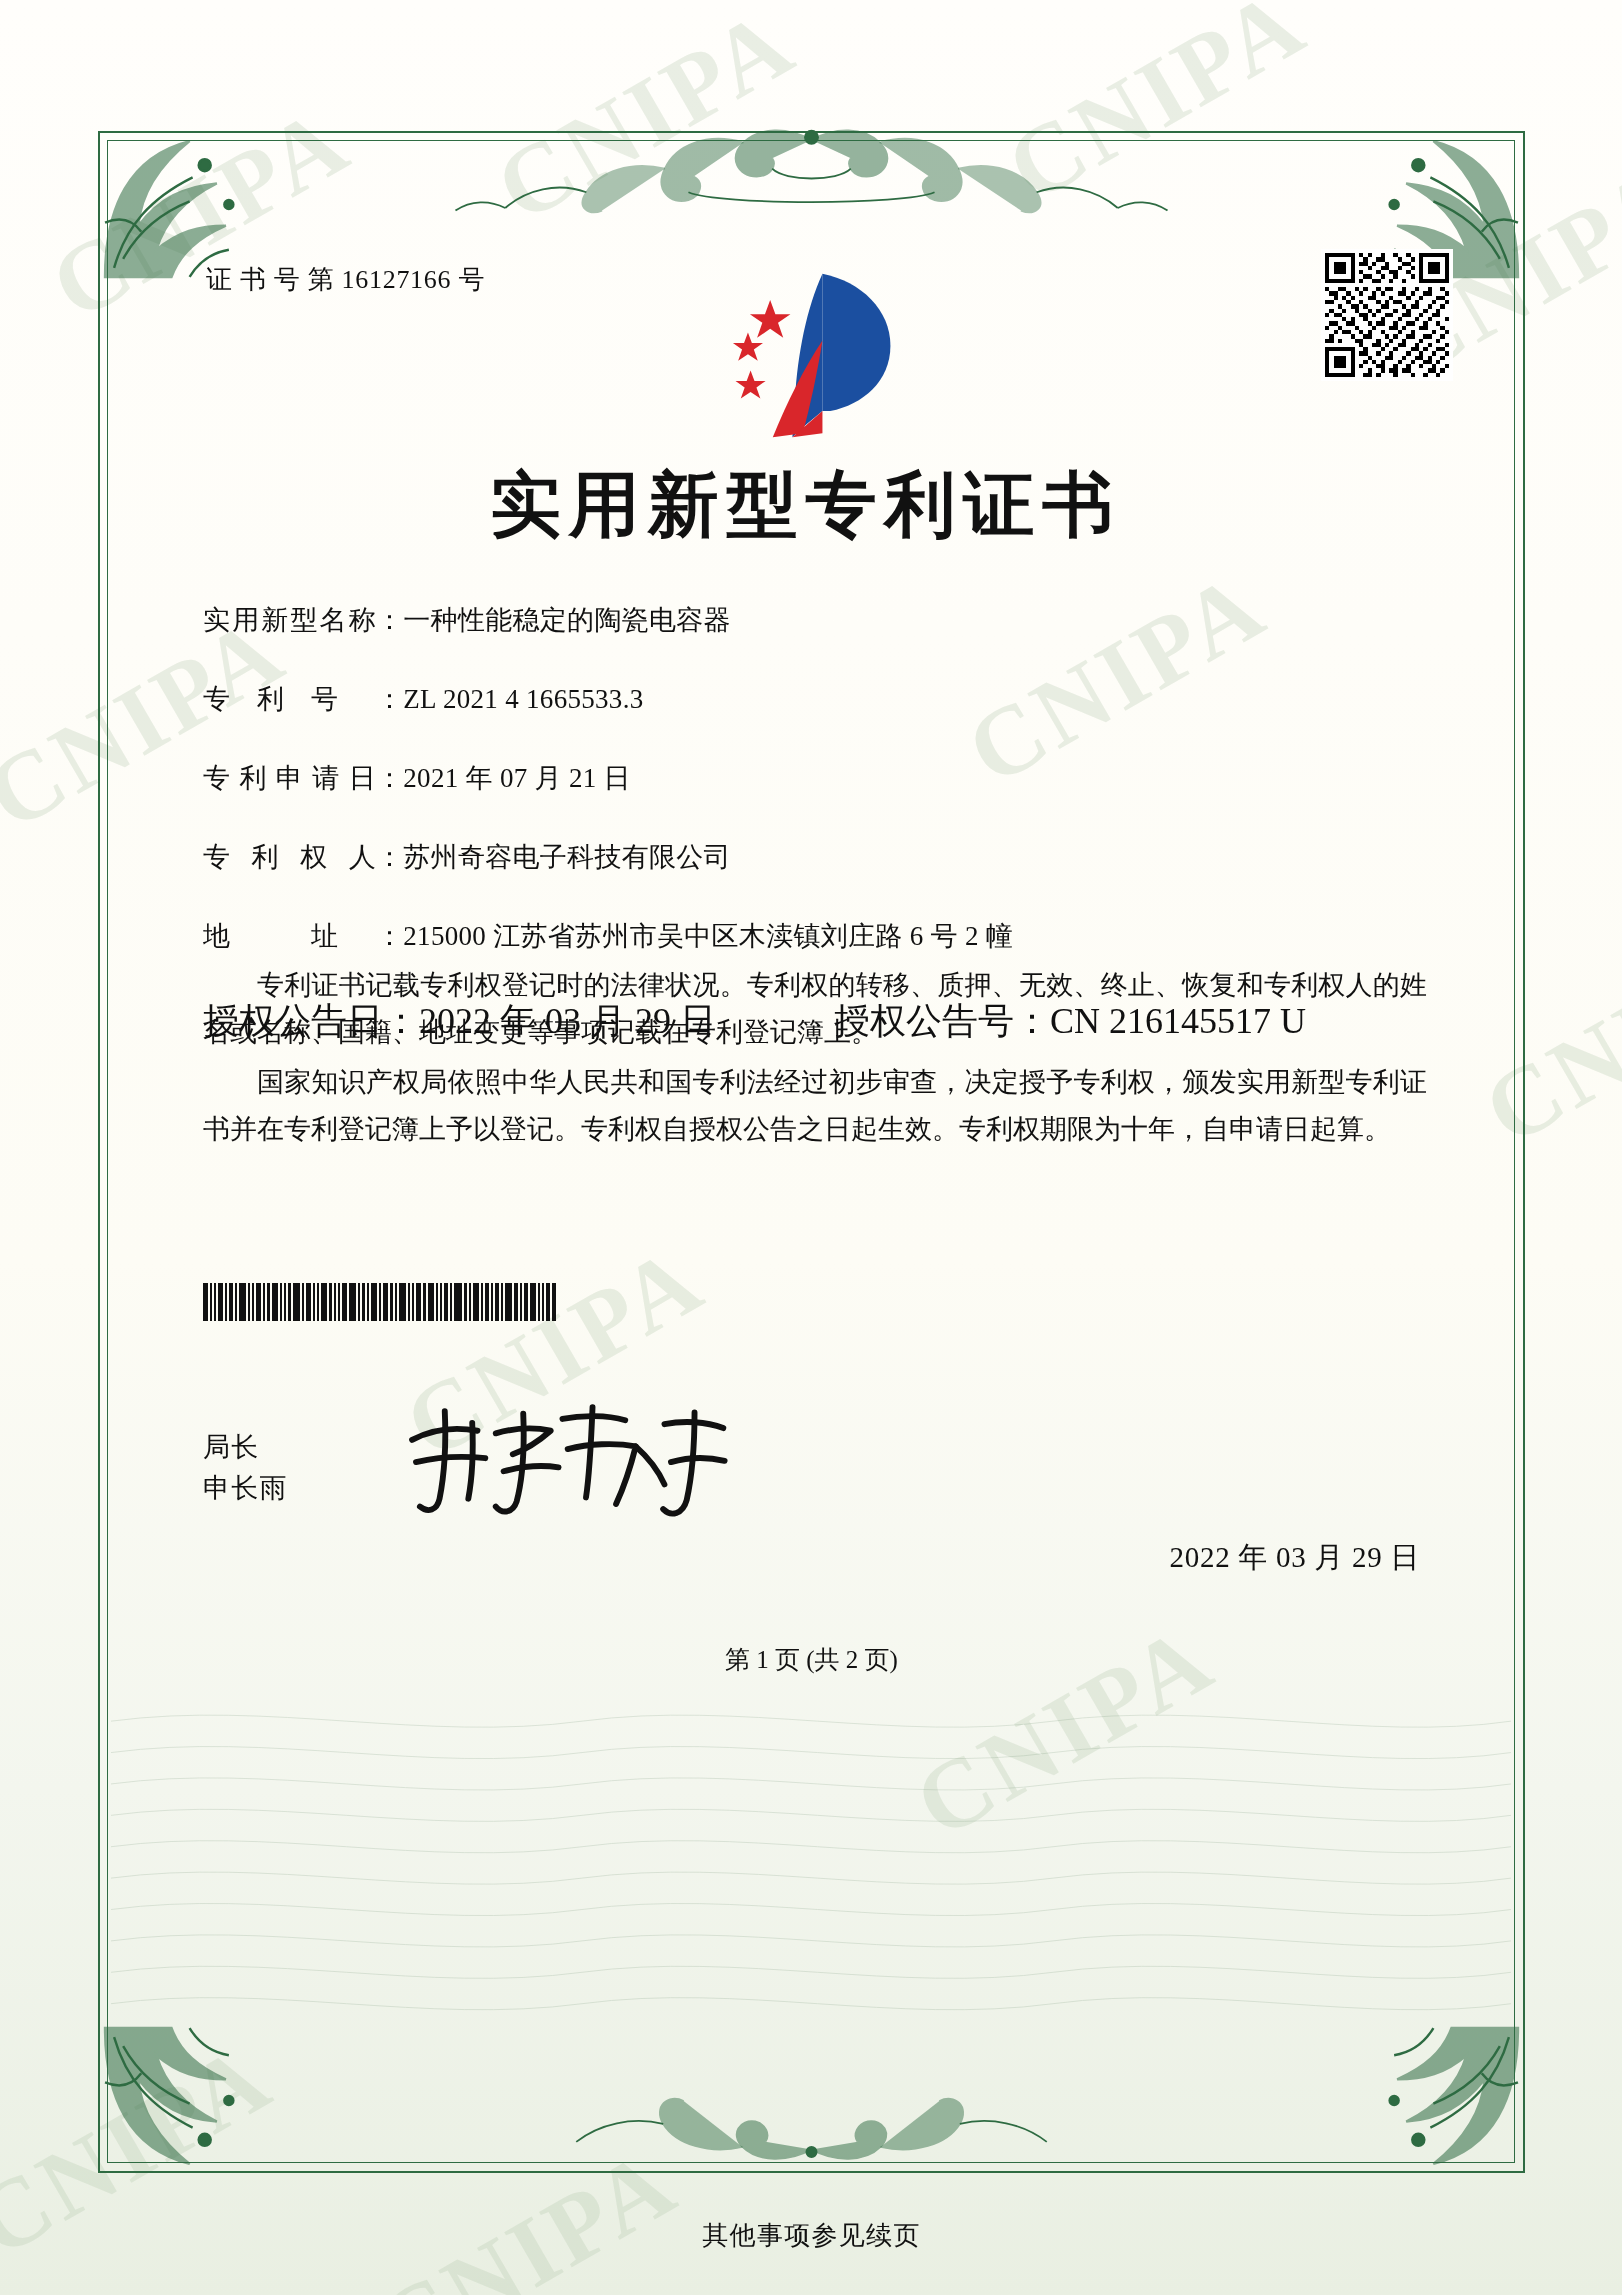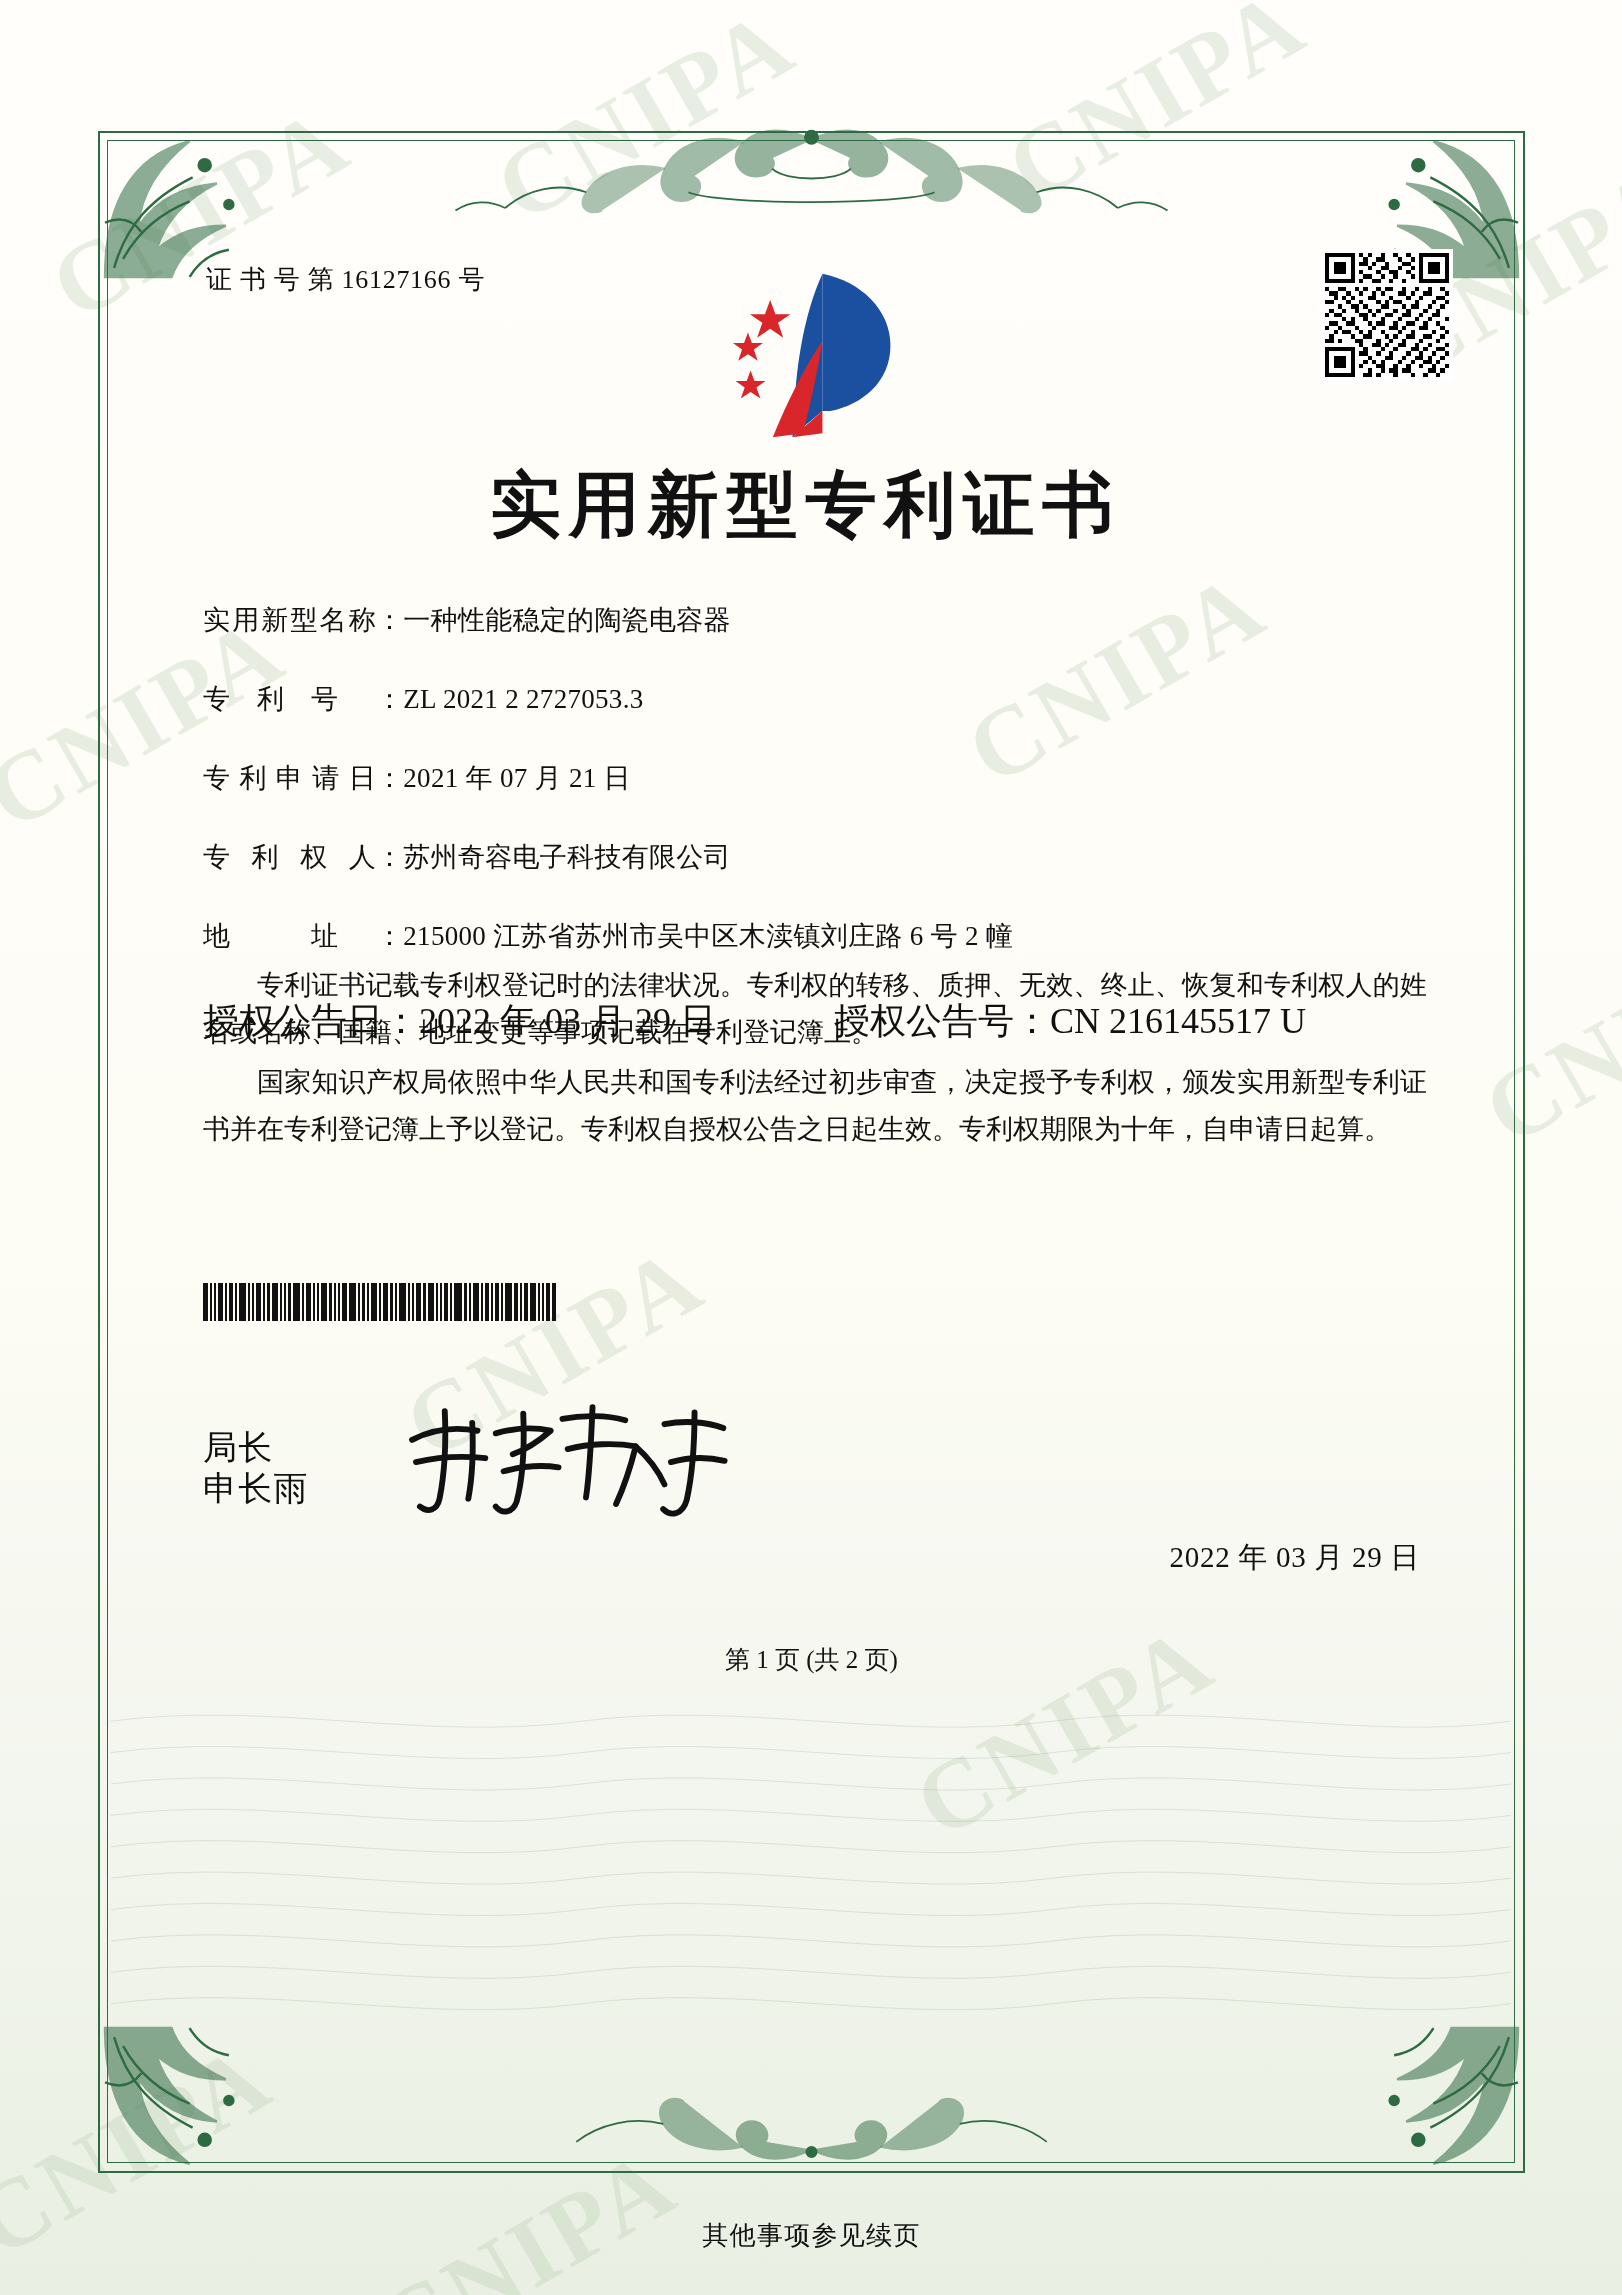--- a/index.html
+++ b/index.html
@@ -207,21 +207,21 @@
     display: block;
     background: #111;
     height: 38px;
     margin-right: 2px;
   }
 
   .sign-block {
     position: absolute;
     left: 105px;
     top: 1296px;
-    font-size: 34px;
+    font-size: 27px;
     line-height: 41px;
     color: #111;
     letter-spacing: 1.3px;
   }
 
   .signature {
     position: absolute;
     left: 301px;
     top: 1263px;
     width: 340px;
@@ -623,21 +623,21 @@
     <div class="title">实用新型专利证书</div>
 
     <div class="fields">
 
       <div class="field-row">
         <span class="field-label lbl-spaced">实用新型名称</span><span>：</span><span class="field-value">一种性能稳定的陶瓷电容器</span>
       </div>
 
 
       <div class="field-row">
-        <span class="field-label lbl-5">专　利　号</span><span>：</span><span class="field-value">ZL 2021 2 2727053.3</span>
+        <span class="field-label lbl-5">专　利　号</span><span>：</span><span class="field-value">ZL 2021 4 1665533.3</span>
       </div>
 
       <div class="field-row">
         <span class="field-label lbl-spaced">专利申请日</span><span>：</span><span class="field-value">2021 年 07 月 21 日</span>
       </div>
 
       <div class="field-row">
         <span class="field-label lbl-spaced">专 利 权 人</span><span>：</span><span class="field-value">苏州奇容电子科技有限公司</span>
       </div>
 

